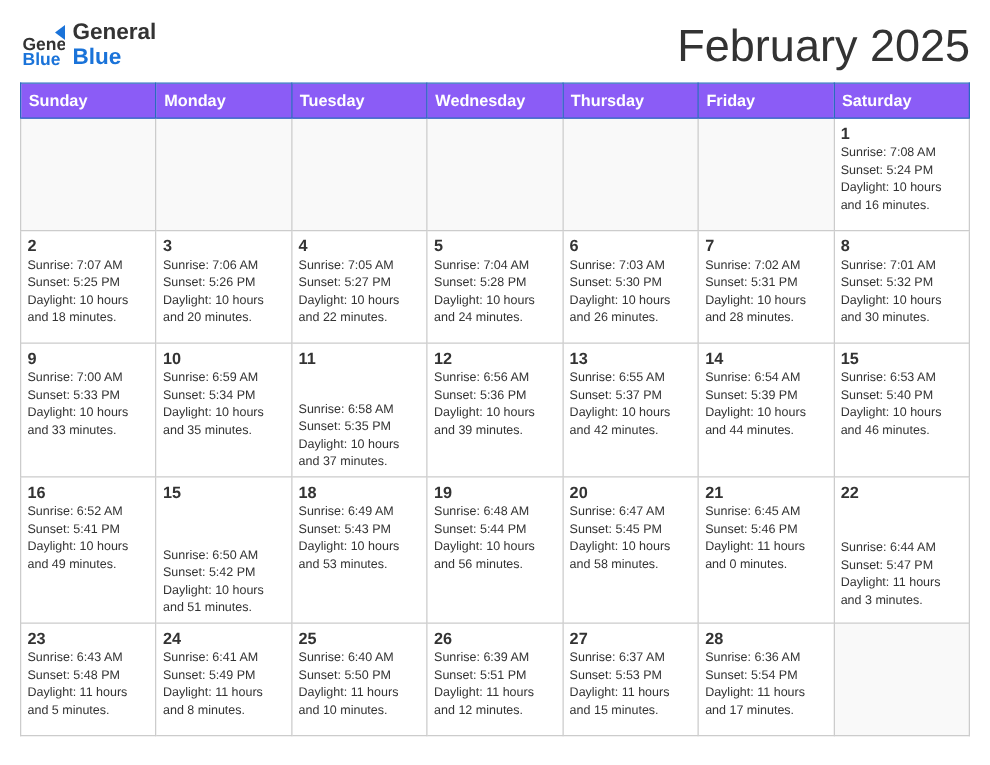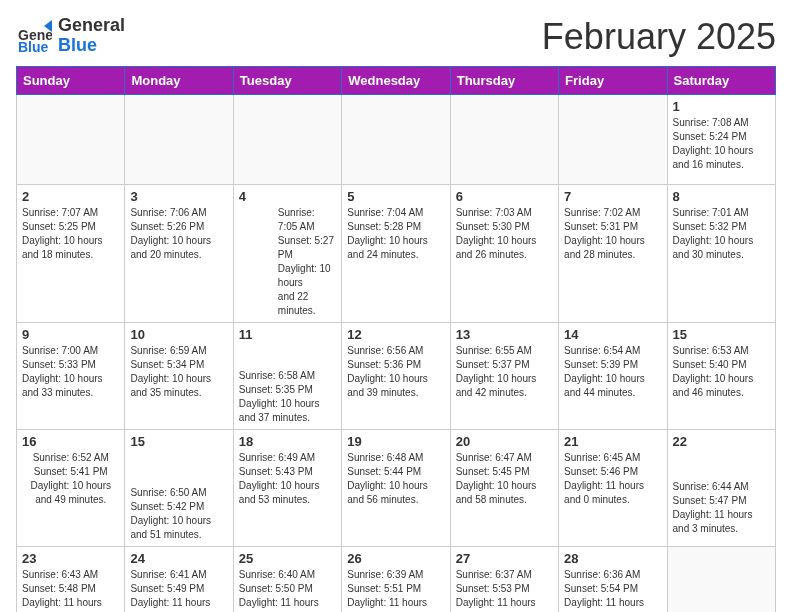--- a/index.html
+++ b/index.html
@@ -45,21 +45,21 @@
     .location {
       font-size: 15px;
       color: #555;
     }
     .calendar {
       width: 100%;
       border-collapse: collapse;
       table-layout: fixed;
     }
     .calendar th {
-      background: #a21caf;
+      background: #8b5cf6;
       color: #fff;
       text-align: left;
       padding: 6px 6px;
       font-size: 13px;
       font-weight: bold;
       border: 1px solid #2a6abf;
     }
     .calendar td {
       border: 1px solid #ccc;
       vertical-align: top;
@@ -142,21 +142,21 @@
         </td>
         <td>
           <span class="day-number">3</span>
           <div class="day-info" style="white-space: pre-line;">Sunrise: 7:06 AM
 Sunset: 5:26 PM
 Daylight: 10 hours
 and 20 minutes.</div>
         </td>
         <td>
           <span class="day-number">4</span>
-          <div class="day-info" style="white-space: pre-line; margin-left: 39px;">Sunrise: 7:05 AM
+          <div class="day-info" style="white-space: pre-line;">Sunrise: 7:05 AM
 Sunset: 5:27 PM
 Daylight: 10 hours
 and 22 minutes.</div>
         </td>
         <td>
           <span class="day-number">5</span>
           <div class="day-info" style="white-space: pre-line;">Sunrise: 7:04 AM
 Sunset: 5:28 PM
 Daylight: 10 hours
 and 24 minutes.</div>
@@ -230,21 +230,21 @@
           <span class="day-number">15</span>
           <div class="day-info" style="white-space: pre-line;">Sunrise: 6:53 AM
 Sunset: 5:40 PM
 Daylight: 10 hours
 and 46 minutes.</div>
         </td>
       </tr>
       <tr>
         <td>
           <span class="day-number">16</span>
-          <div class="day-info" style="white-space: pre-line; text-align: center;">Sunrise: 6:52 AM
+          <div class="day-info" style="white-space: pre-line;">Sunrise: 6:52 AM
 Sunset: 5:41 PM
 Daylight: 10 hours
 and 49 minutes.</div>
         </td>
         <td>
           <span class="day-number">15</span>
           <div class="day-info" style="white-space: pre-line; margin-top: 37px;">Sunrise: 6:50 AM
 Sunset: 5:42 PM
 Daylight: 10 hours
 and 51 minutes.</div>

